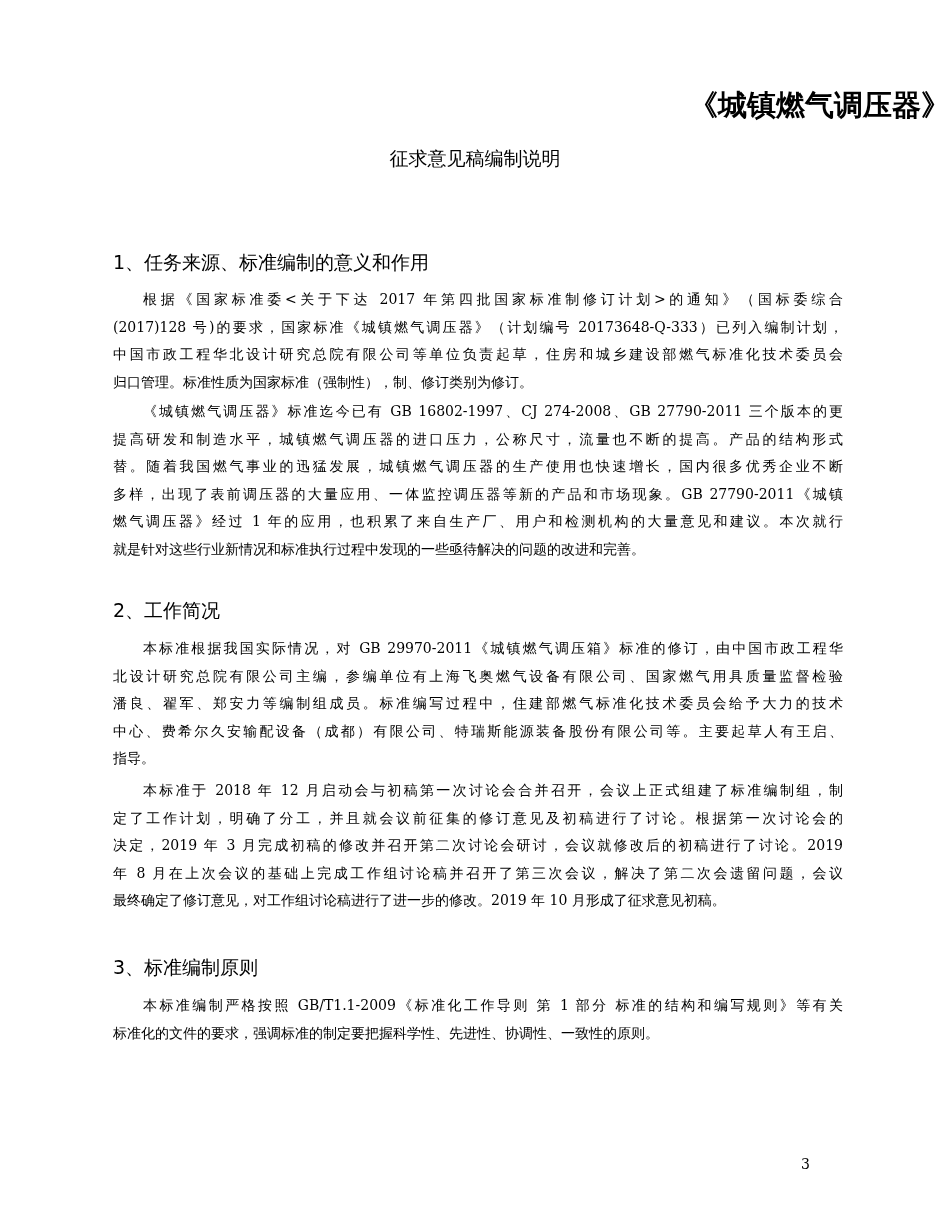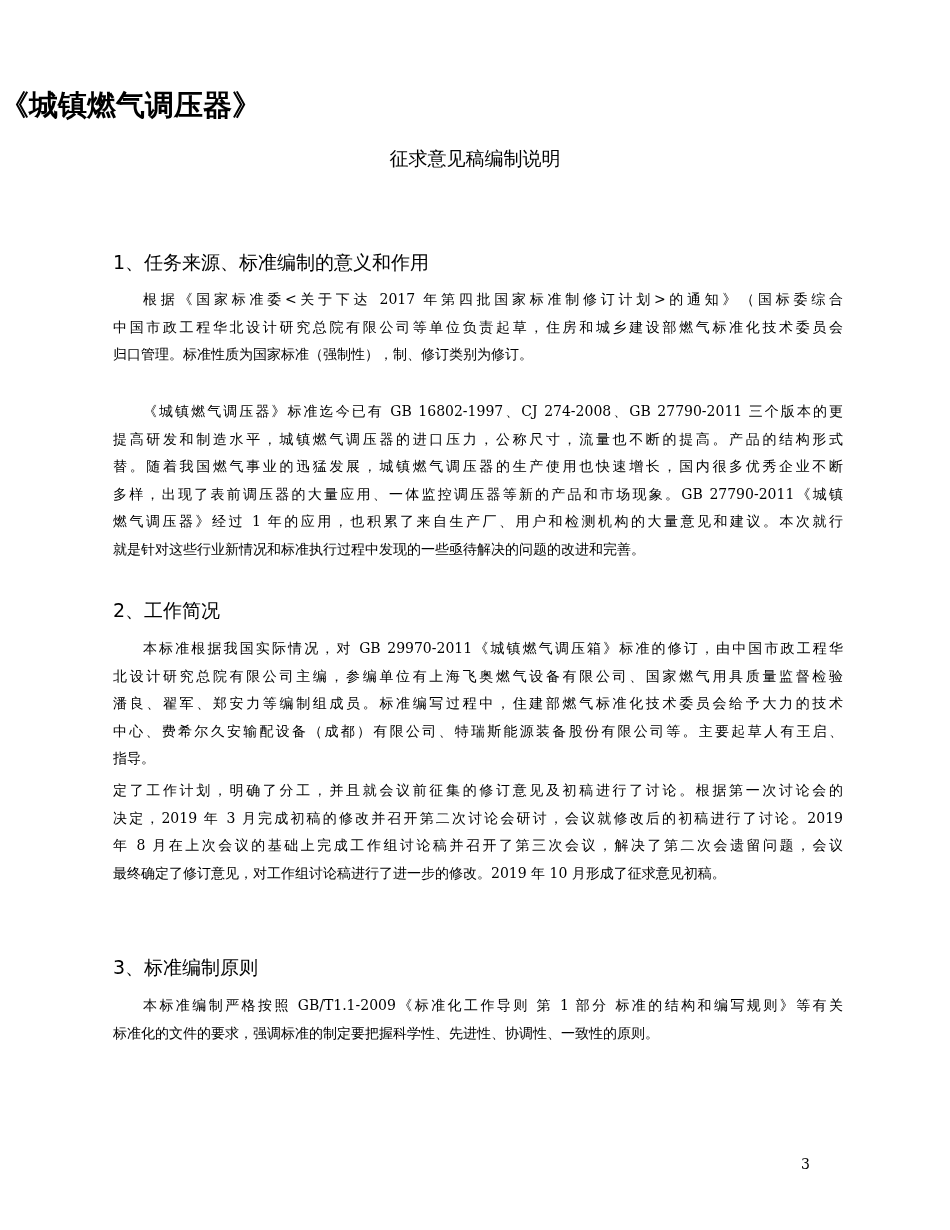--- a/index.html
+++ b/index.html
@@ -1,19 +1,19 @@
 <!DOCTYPE html>
 <html><head>
 <meta charset="utf-8">
 <style>
   html, body { margin: 0; padding: 0; background: #ffffff; }
   body { width: 950px; height: 1230px; position: relative; overflow: hidden; color: #000; }
   .page { position: absolute; left: 0; top: 0; width: 950px; height: 1230px; background: #fff; }
   .title {
-    position: absolute; left: 0; width: 950px; top: 86px; text-align: left;
+    position: absolute; left: 0; width: 950px; top: 86px; text-align: right;
     font-family: "DejaVu Sans", sans-serif; font-size: 29px; font-weight: bold; letter-spacing: 0px;
   }
   .subtitle {
     position: absolute; left: 0; width: 950px; top: 146px; text-align: center;
     font-family: "DejaVu Sans", sans-serif; font-size: 19px;
   }
   .heading {
     position: absolute; left: 113px; font-family: "DejaVu Sans", sans-serif; font-size: 19px;
   }
   .para {
@@ -32,20 +32,21 @@
 <body>
 
 <div class="page">
 
   <div class="title">《城镇燃气调压器》</div>
   <div class="subtitle">征求意见稿编制说明</div>
 
   <div class="heading" style="top:250px;">1、任务来源、标准编制的意义和作用</div>
   <div class="para" style="top:286px;">
     <span class="line indent">根据《国家标准委&lt;关于下达 2017 年第四批国家标准制修订计划&gt;的通知》（国标委综合</span>
+    <span class="line">(2017)128 号)的要求，国家标准《城镇燃气调压器》（计划编号 20173648-Q-333）已列入编制计划，</span>
     <span class="line">中国市政工程华北设计研究总院有限公司等单位负责起草，住房和城乡建设部燃气标准化技术委员会</span>
     <span class="line last">归口管理。标准性质为国家标准（强制性），制、修订类别为修订。</span>
   </div>
   <div class="para" style="top:398px;">
     <span class="line indent">《城镇燃气调压器》标准迄今已有 GB 16802-1997、CJ 274-2008、GB 27790-2011 三个版本的更</span>
     <span class="line">提高研发和制造水平，城镇燃气调压器的进口压力，公称尺寸，流量也不断的提高。产品的结构形式</span>
     <span class="line">替。随着我国燃气事业的迅猛发展，城镇燃气调压器的生产使用也快速增长，国内很多优秀企业不断</span>
     <span class="line">多样，出现了表前调压器的大量应用、一体监控调压器等新的产品和市场现象。GB 27790-2011《城镇</span>
     <span class="line">燃气调压器》经过 1 年的应用，也积累了来自生产厂、用户和检测机构的大量意见和建议。本次就行</span>
     <span class="line last">就是针对这些行业新情况和标准执行过程中发现的一些亟待解决的问题的改进和完善。</span>
@@ -53,20 +54,21 @@
 
   <div class="heading" style="top:598px;">2、工作简况</div>
   <div class="para" style="top:635px;">
     <span class="line indent">本标准根据我国实际情况，对 GB 29970-2011《城镇燃气调压箱》标准的修订，由中国市政工程华</span>
     <span class="line">北设计研究总院有限公司主编，参编单位有上海飞奥燃气设备有限公司、国家燃气用具质量监督检验</span>
     <span class="line">潘良、翟军、郑安力等编制组成员。标准编写过程中，住建部燃气标准化技术委员会给予大力的技术</span>
     <span class="line">中心、费希尔久安输配设备（成都）有限公司、特瑞斯能源装备股份有限公司等。主要起草人有王启、</span>
     <span class="line last">指导。</span>
   </div>
   <div class="para" style="top:777px;">
+    <span class="line indent">本标准于 2018 年 12 月启动会与初稿第一次讨论会合并召开，会议上正式组建了标准编制组，制</span>
     <span class="line">定了工作计划，明确了分工，并且就会议前征集的修订意见及初稿进行了讨论。根据第一次讨论会的</span>
     <span class="line">决定，2019 年 3 月完成初稿的修改并召开第二次讨论会研讨，会议就修改后的初稿进行了讨论。2019</span>
     <span class="line">年 8 月在上次会议的基础上完成工作组讨论稿并召开了第三次会议，解决了第二次会遗留问题，会议</span>
     <span class="line last">最终确定了修订意见，对工作组讨论稿进行了进一步的修改。2019 年 10 月形成了征求意见初稿。</span>
   </div>
 
   <div class="heading" style="top:955px;">3、标准编制原则</div>
   <div class="para" style="top:992px;">
     <span class="line indent">本标准编制严格按照 GB/T1.1-2009《标准化工作导则  第 1 部分  标准的结构和编写规则》等有关</span>
     <span class="line last">标准化的文件的要求，强调标准的制定要把握科学性、先进性、协调性、一致性的原则。</span>

